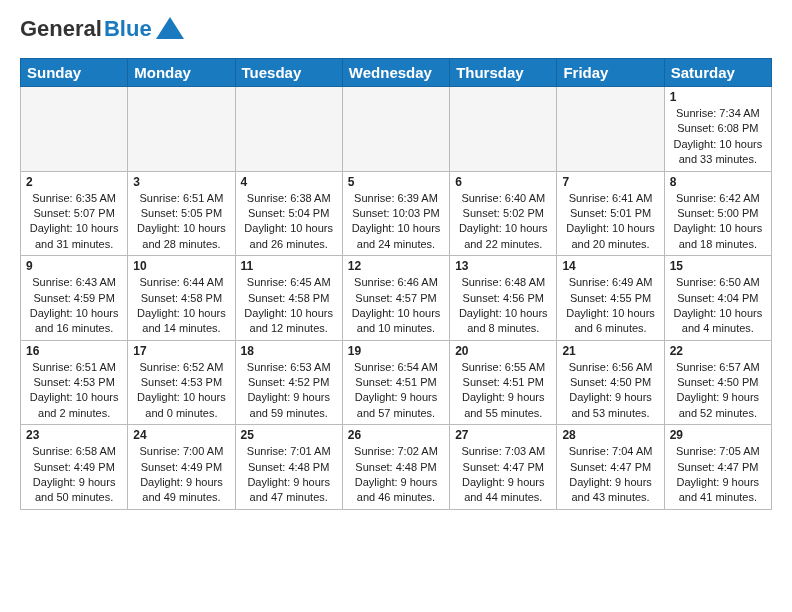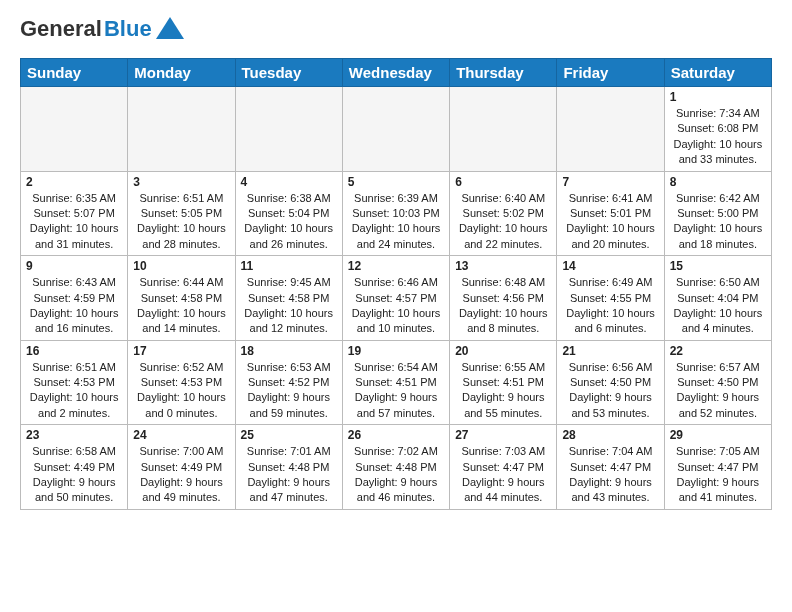--- a/index.html
+++ b/index.html
@@ -204,21 +204,21 @@
 Daylight: 10 hours and 16 minutes.</div>
           </td>
           <td>
             <span class="day-num">10</span>
             <div class="day-info">Sunrise: 6:44 AM
 Sunset: 4:58 PM
 Daylight: 10 hours and 14 minutes.</div>
           </td>
           <td>
             <span class="day-num">11</span>
-            <div class="day-info">Sunrise: 9:45 AM
+            <div class="day-info">Sunrise: 6:45 AM
 Sunset: 4:58 PM
 Daylight: 10 hours and 12 minutes.</div>
           </td>
           <td>
             <span class="day-num">12</span>
             <div class="day-info">Sunrise: 6:46 AM
 Sunset: 4:57 PM
 Daylight: 10 hours and 10 minutes.</div>
           </td>
           <td>

